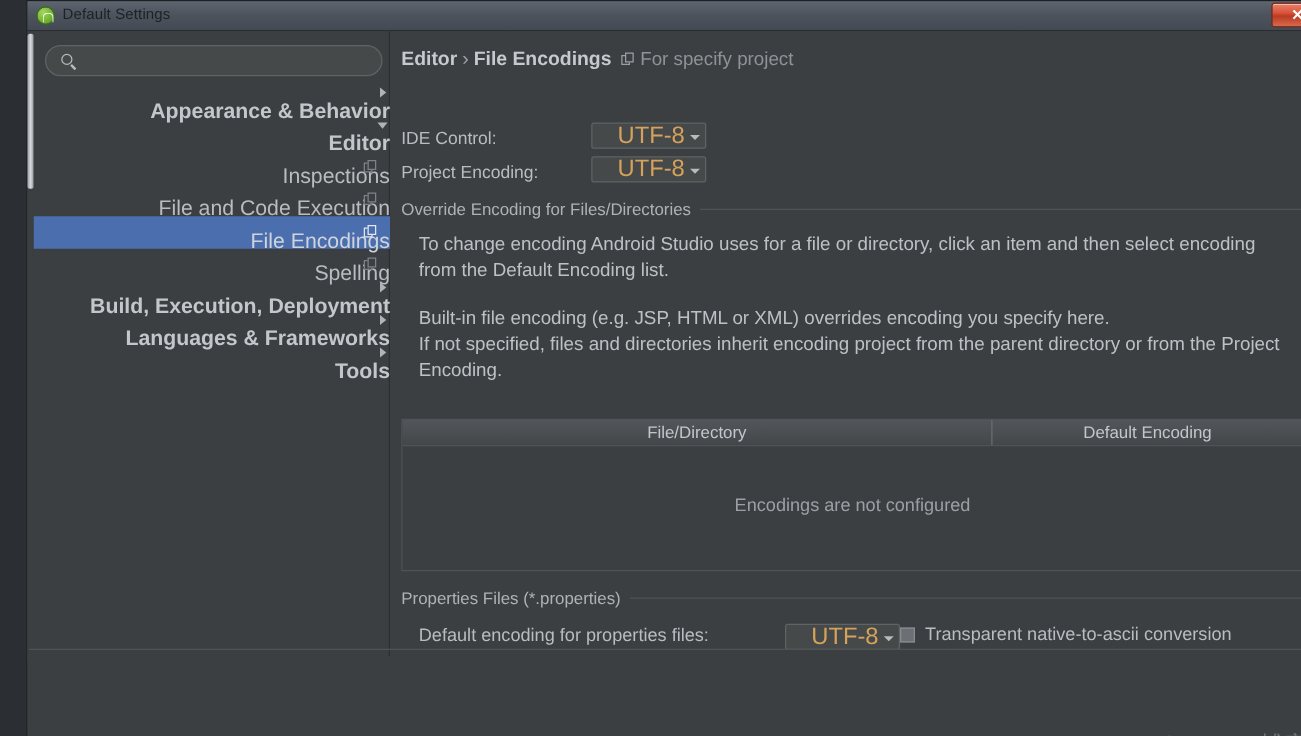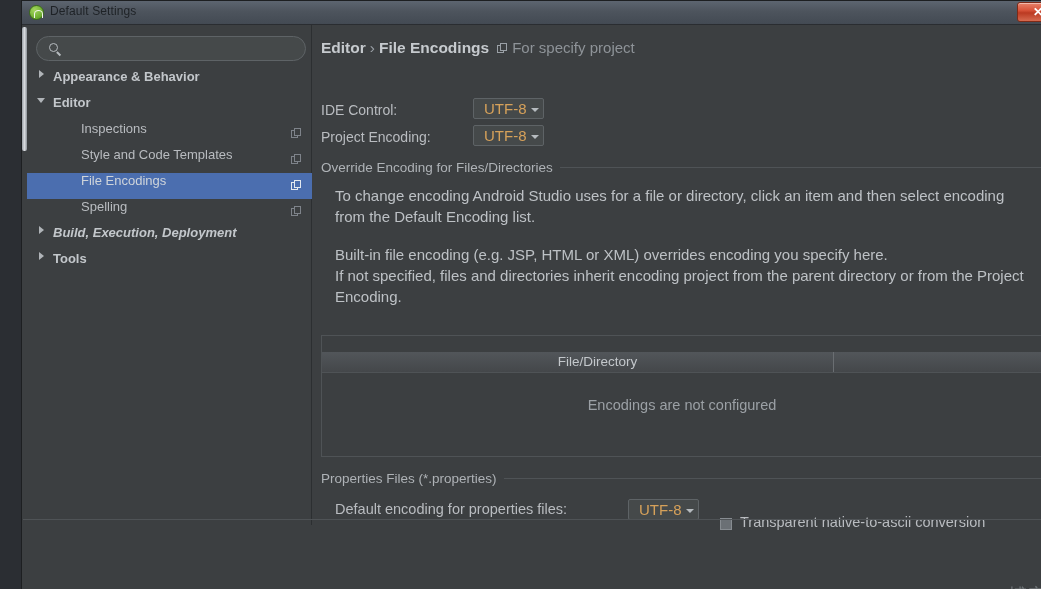--- a/index.html
+++ b/index.html
@@ -106,24 +106,25 @@
     width: 235px; height: 23px;
     background: transparent; border: none; outline: none;
     color: #bbbbbb; font-size: 12px;
     font-family: "Liberation Sans", sans-serif;
   }
 
   #tree { position: absolute; left: 0; top: 44px; width: 285px; }
   .tree-row {
     position: relative;
     height: 26px;
-    display: flex; align-items: flex-start;
+    display: flex; align-items: flex-end;
     color: #b9bcc0;
-    font-size: 13px;
+    font-size: 17px;
     white-space: nowrap;
+    flex-direction: column;
   }
   .tree-row.selected { background: #4b6eaf; }
   .tree-row.selected .tree-label { color: #cfd4da; }
   .tree-row.bold .tree-label { font-weight: bold; color: #c3c7cb; }
   .tree-arrow {
     width: 10px; height: 10px; position: relative; flex: 0 0 auto;
   }
   .tree-arrow.right::before {
     content: ""; position: absolute; left: 2px; top: 1px;
     border-left: 5px solid #b0b4b8;
@@ -178,22 +179,22 @@
   #row-proj { top: 102px; }
   .field-label { position: absolute; left: 0; top: 2px; white-space: nowrap; }
 
   .combo {
     position: absolute;
     height: 21px;
     background: #45494a;
     border: 1px solid #5e6366;
     border-radius: 2px;
     color: #d6a15a;
-    font-size: 15px;
-    padding: 0 16px 0 10px;
+    font-size: 19px;
+    padding: 0 16px 0 20px;
     line-height: 19px;
     white-space: nowrap;
   }
   .combo .caret {
     position: absolute; right: 4px; top: 9px;
     border-top: 4px solid #b6bbbf;
     border-left: 4px solid transparent;
     border-right: 4px solid transparent;
   }
   #combo-ide { left: 152px; top: -2px; }
@@ -223,45 +224,44 @@
   #desc .gap { height: 17px; }
 
   
   #table {
     position: absolute; left: 8px; top: 310px;
     width: 722px; height: 122px;
     border: 1px solid #4f5356;
     background: #3c3f41;
   }
   #table-head {
-    position: absolute; left: 0; top: 16px; width: 720px; height: 21px;
+    position: absolute; left: 0; top: 0; width: 720px; height: 21px;
     background: linear-gradient(to bottom, #52565a, #44474a);
     border-bottom: 1px solid #4f5356;
     display: flex;
-    padding-left: 40px;
   }
   .th {
     color: #c3c7cb; font-size: 13.5px;
     text-align: center; line-height: 20px;
     overflow: hidden; white-space: nowrap;
   }
   .th.c1 { width: 472px; border-right: 1px solid #6a6e72; }
   .th.c2 { flex: 1; }
   #table-empty {
     position: absolute; left: 0; top: 21px; width: 720px; height: 99px;
     color: #9ba0a5; font-size: 14.5px;
     display: flex; align-items: flex-start; justify-content: center;
     padding-top: 40px;
   }
 
   
   #props-row { position: absolute; left: 22px; top: 474px; height: 22px; }
   #props-label { position: absolute; left: 0; top: 2px; color: #b9bcc0; font-size: 14.5px; white-space: nowrap; }
   #combo-props { left: 293px; top: 0; }
-  #chk-wrap { position: absolute; left: 385px; top: 15px; display: flex; align-items: flex-end; }
+  #chk-wrap { position: absolute; left: 385px; top: 1px; display: flex; align-items: center; }
   #chk-box {
     width: 12px; height: 12px;
     background: #6b7075; border: 1px solid #878c91;
   }
   #chk-label { margin-left: 8px; color: #b9bcc0; font-size: 14.5px; white-space: nowrap; }
 
   
   #bottom-sep {
     position: absolute; left: 1px; top: 494px; width: 1038px; height: 1px;
     background: #4f5356;
@@ -331,21 +331,21 @@
           <div class="tree-row" style="padding-left: 38px;">
             <span class="tree-arrow"></span>
             <span class="tree-label">Inspections</span>
             <span class="page-icon">
               <i class="a"></i>
               <i class="b"></i>
             </span>
           </div>
           <div class="tree-row" style="padding-left: 38px;">
             <span class="tree-arrow"></span>
-            <span class="tree-label">Style and Code Templates</span>
+            <span class="tree-label">File and Code Execution</span>
             <span class="page-icon">
               <i class="a"></i>
               <i class="b"></i>
             </span>
           </div>
           <div class="tree-row selected" style="padding-left: 38px;">
             <span class="tree-arrow"></span>
             <span class="tree-label">File Encodings</span>
             <span class="page-icon">
               <i class="a"></i>
@@ -353,23 +353,27 @@
             </span>
           </div>
           <div class="tree-row" style="padding-left: 38px;">
             <span class="tree-arrow"></span>
             <span class="tree-label">Spelling</span>
             <span class="page-icon">
               <i class="a"></i>
               <i class="b"></i>
             </span>
           </div>
-          <div class="tree-row bold" style="padding-left: 10px; font-style: italic;">
+          <div class="tree-row bold" style="padding-left: 10px;">
             <span class="tree-arrow right"></span>
             <span class="tree-label">Build, Execution, Deployment</span>
+          </div>
+          <div class="tree-row bold" style="padding-left: 10px;">
+            <span class="tree-arrow right"></span>
+            <span class="tree-label">Languages &amp; Frameworks</span>
           </div>
           <div class="tree-row bold" style="padding-left: 10px;">
             <span class="tree-arrow right"></span>
             <span class="tree-label">Tools</span>
           </div>
         </div>
     </div>
 
     <div id="content">
 
@@ -393,20 +397,21 @@
       <div id="desc">
         <p>To change encoding Android Studio uses for a file or directory, click an item and then select encoding from the Default Encoding list.</p>
         <div class="gap"></div>
         <p>Built-in file encoding (e.g. JSP, HTML or XML) overrides encoding you specify here.</p>
         <p>If not specified, files and directories inherit encoding project from the parent directory or from the Project Encoding.</p>
       </div>
 
       <div id="table">
         <div id="table-head">
           <div class="th c1">File/Directory</div>
+          <div class="th c2">Default Encoding</div>
         </div>
         <div id="table-empty">Encodings are not configured</div>
       </div>
 
       <div class="group-line" id="grp2-line"></div>
       <div class="group-title" id="grp2-title">Properties Files (*.properties)</div>
 
       <div id="props-row">
         <span id="props-label">Default encoding for properties files:</span>
         <span class="combo" id="combo-props"><span>UTF-8</span><span class="caret"></span></span>

